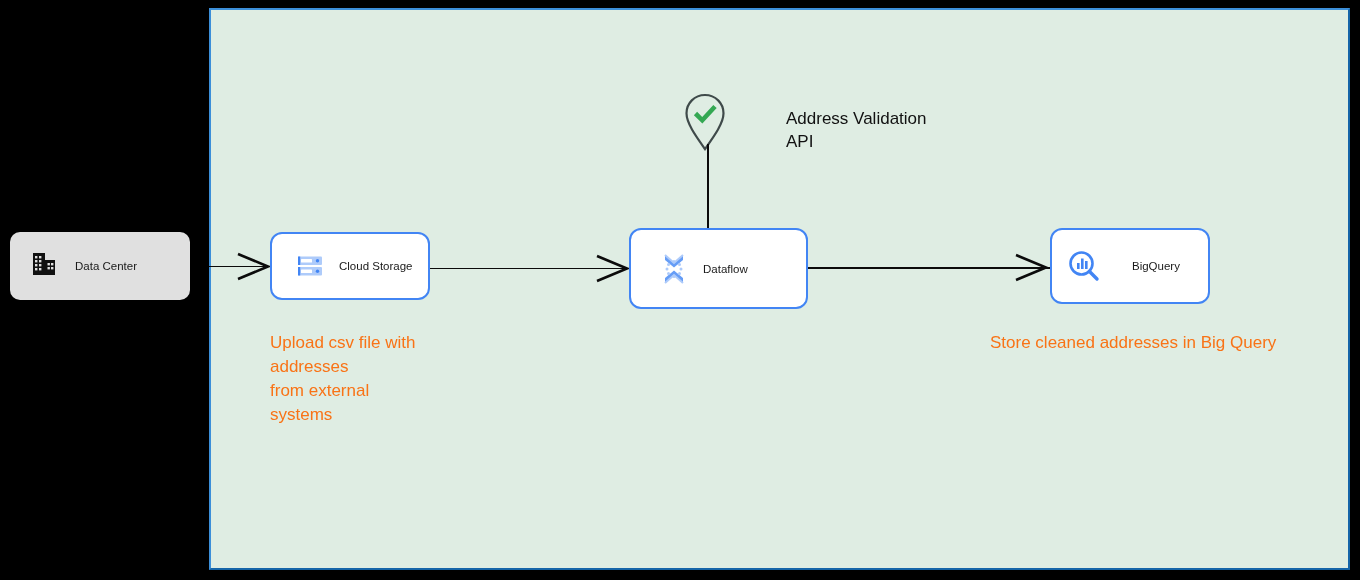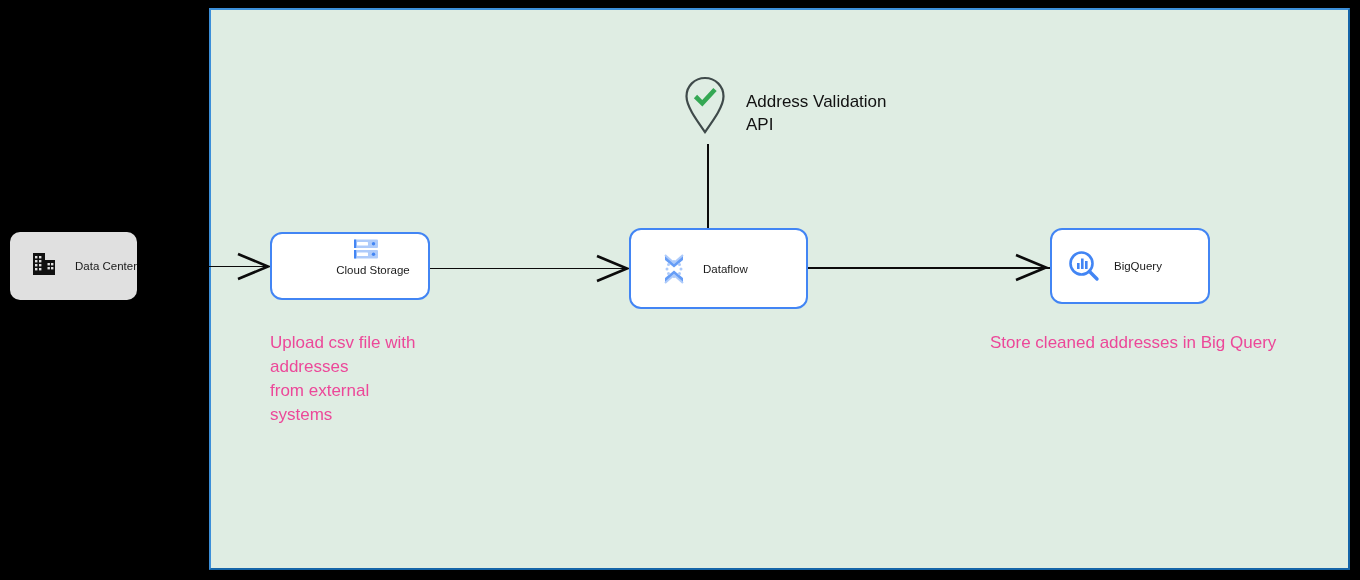--- a/index.html
+++ b/index.html
@@ -51,72 +51,72 @@
     font-size: 11.5px;
     color: #1A1A1A;
     white-space: nowrap;
   }
 
   #node-cloud-storage {
     left: 270px;
     top: 232px;
     width: 160px;
     height: 68px;
-    padding-left: 32px;
-    flex-direction: column;
+    padding-left: 23px;
   }
   #node-cloud-storage .node-label { margin-left: 14px; }
 
   #node-dataflow {
     left: 629px;
     top: 228px;
     width: 179px;
     height: 81px;
     padding-left: 27px;
     border-width: 2.5px;
   }
   #node-dataflow .node-label { margin-left: 13px; }
 
   #node-bigquery {
     left: 1050px;
     top: 228px;
     width: 160px;
     height: 76px;
     padding-left: 15px;
   }
-  #node-bigquery .node-label { margin-left: 13px; }
+  #node-bigquery .node-label { margin-left: 31px; }
 
   
   #node-data-center {
     position: absolute;
     left: 10px;
     top: 232px;
-    width: 127px;
+    width: 180px;
     height: 68px;
     box-sizing: border-box;
     display: flex;
     align-items: center;
     padding-left: 20px;
     background: #E0E0E0;
     border-radius: 10px;
   }
   #node-data-center .node-label {
     font-size: 11.5px;
     color: #1A1A1A;
     margin-left: 17px;
     white-space: nowrap;
   }
 
   
   #external-address-api {
     position: absolute;
     left: 684px;
-    top: 76px;
+    top: 93px;
     display: flex;
     align-items: flex-start;
+    gap: 40px;
   }
   #external-address-api .ext-label {
     margin-left: 20px;
     margin-top: 14px;
     font-size: 17px;
     line-height: 23px;
     color: #111111;
     white-space: pre-line;
   }
 
@@ -131,21 +131,21 @@
   .arrowhead {
     position: absolute;
     overflow: visible;
   }
 
   
   .caption {
     position: absolute;
     font-size: 17px;
     line-height: 24px;
-    color: #ec4899;
+    color: #f97316;
     white-space: pre-line;
   }
   #caption-cloud-storage { left: 270px; top: 331px; width: 230px; }
   #caption-dataflow      { left: 569px; top: 331px; width: 400px; }
   #caption-bigquery      { left: 990px; top: 331px; width: 400px; }
 </style>
 </head>
 <body>
 
 <div id="canvas">

